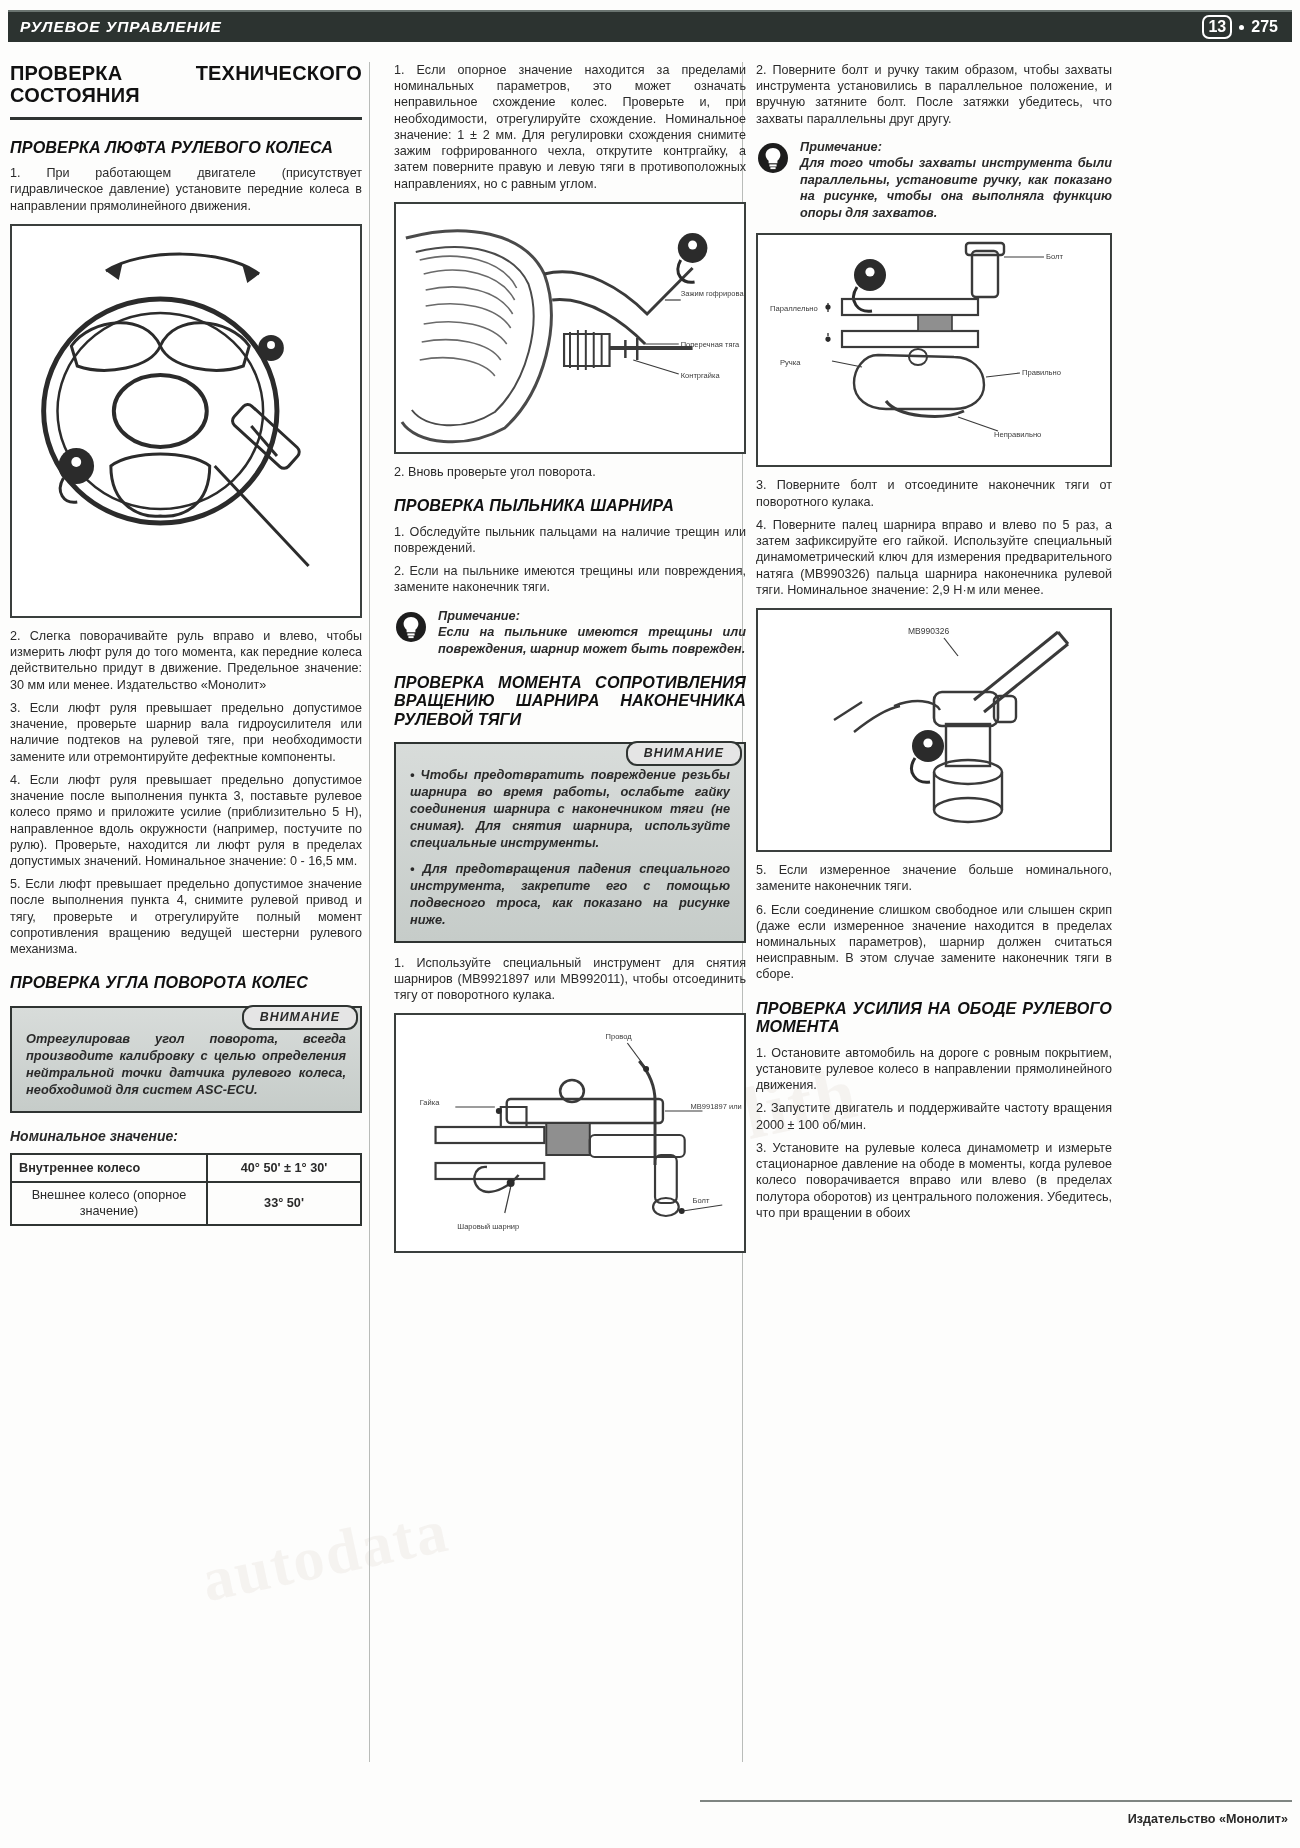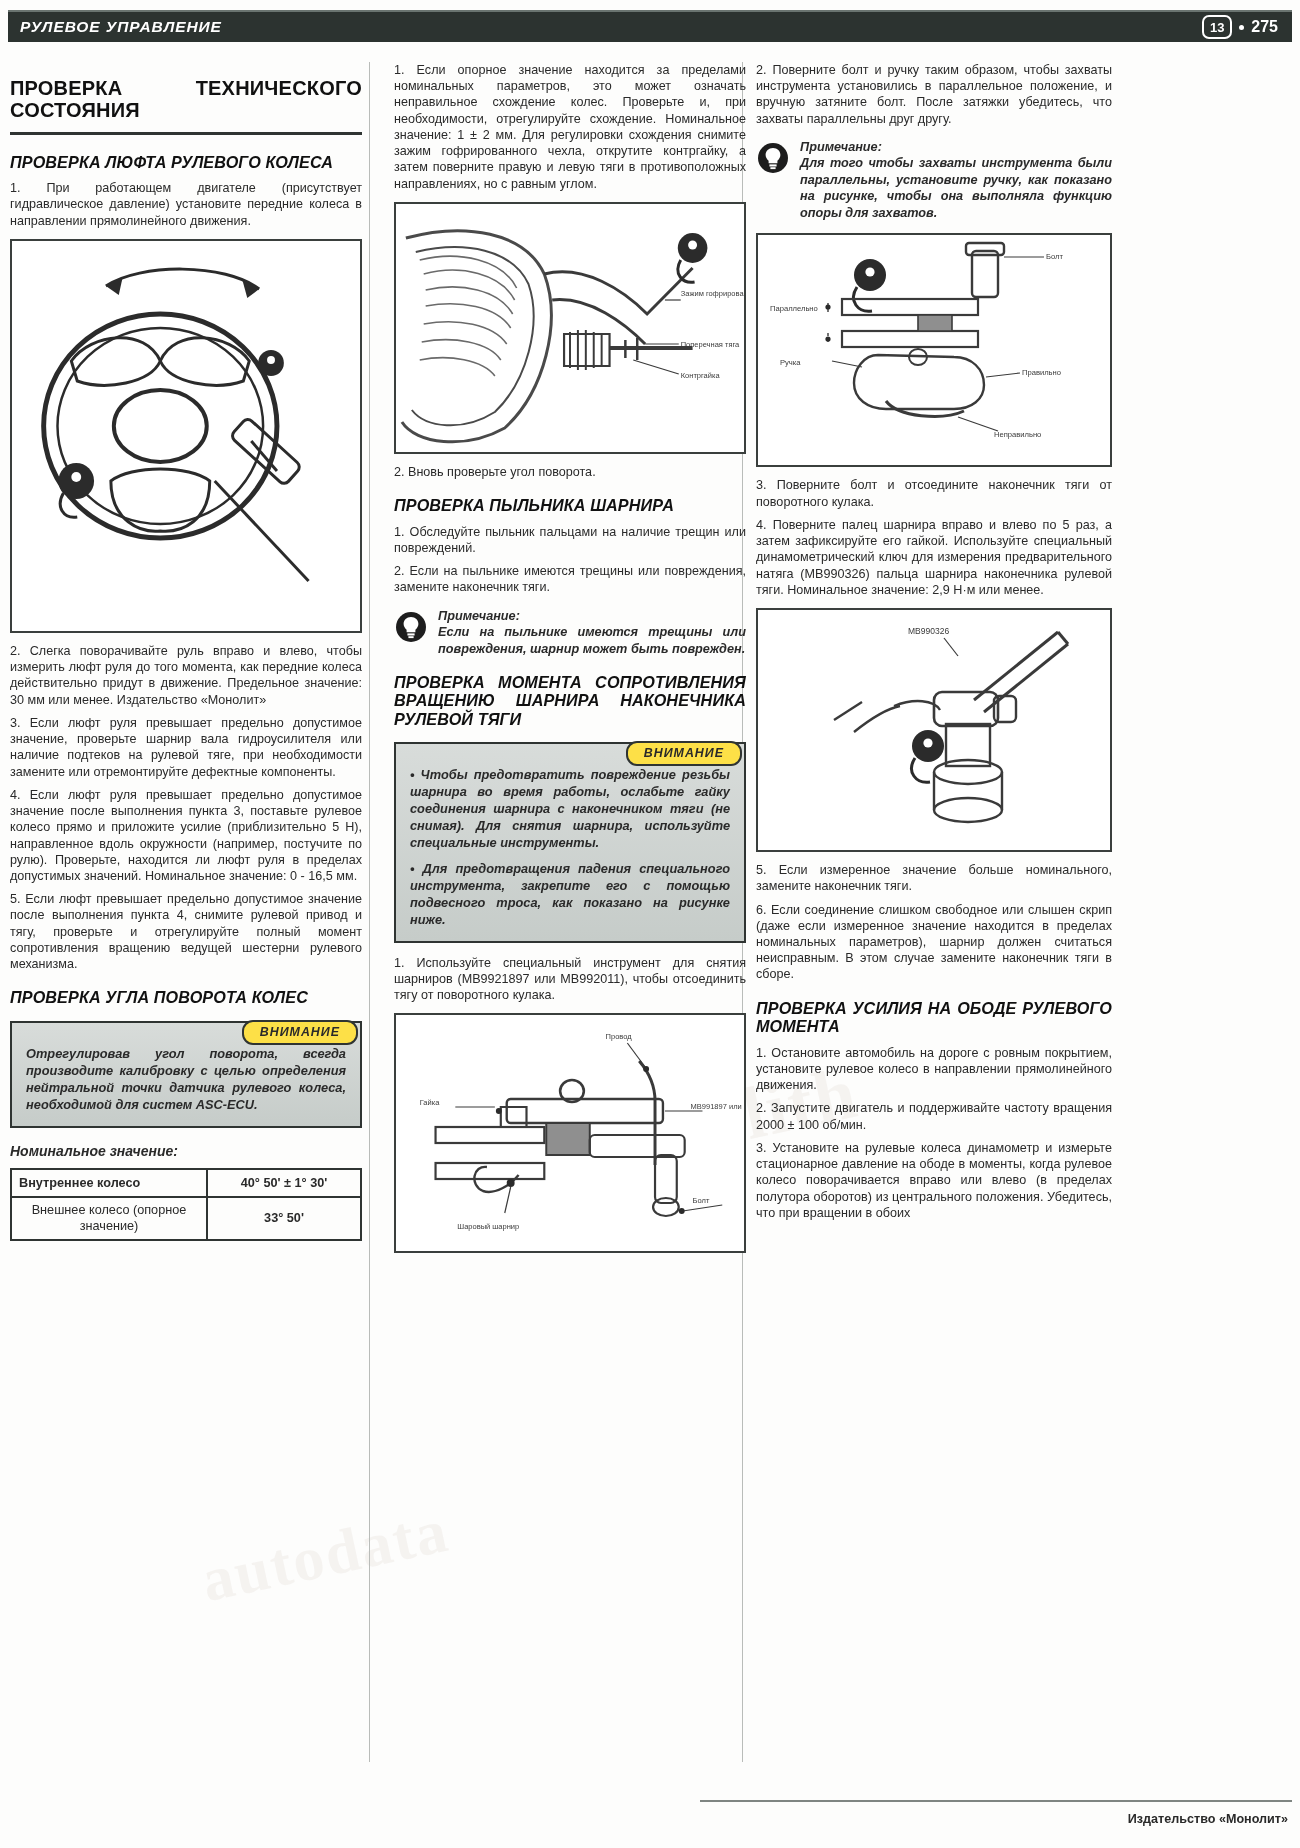--- a/index.html
+++ b/index.html
@@ -49,42 +49,42 @@
   .topbar .title{
     color:#ffffff;font-size:15.5px;font-weight:700;letter-spacing:.9px;
     font-style:italic;
   }
   .topbar .pg{
     display:flex;align-items:center;gap:7px;color:#fff;font-weight:700;font-size:16px;
   }
   .chapnum{
     display:inline-flex;align-items:center;justify-content:center;
     width:26px;height:20px;border:2px solid #ffffff;border-radius:7px;
-    font-size:13px;font-weight:700;line-height:1;
+    font-size:16px;font-weight:700;line-height:1;
   }
   .dot{width:5px;height:5px;background:#fff;border-radius:50%;display:inline-block;}
 
   
   .col{
     position:absolute;top:62px;width:352px;
     font-size:12.6px;line-height:1.29;
     text-align:justify;
     color:#2a2a2a;
   }
   #col1{left:10px;}
   #col2{left:382px;margin-left:12px;}
   #col3{left:756px;width:356px;}
   .colrule{
     position:absolute;top:62px;width:1px;height:1700px;background:#b9bcb9;
   }
   #rule1{left:369px;}
   #rule2{left:742px;}
 
   h1.sec{
-    font-size:20px;font-weight:700;line-height:1.12;margin:15px 0 10px 0;
+    font-size:20px;font-weight:700;line-height:1.12;margin:0 0 10px 0;
     letter-spacing:.2px;color:#111;
   }
   .rulethick{height:3px;background:#2f3432;margin:6px 0 18px 0;}
   h2.sub{
     font-size:16.2px;font-weight:700;font-style:italic;line-height:1.14;
     margin:16px 0 9px 0;color:#111;letter-spacing:.1px;
   }
   h2.sub.first{margin-top:0;}
   p{margin:0 0 7px 0;}
   p.item{margin:0 0 7px 0;}
@@ -105,21 +105,21 @@
     font-style:italic;font-weight:700;font-size:12.7px;line-height:1.30;text-align:justify;
   }
   .note .ntxt .nhead{display:block;}
 
   
   .attn{
     position:relative;margin:14px 0 12px 0;
   }
   .attn .tab{
     position:absolute;right:4px;top:-1px;
-    background:#fde047;border:2px solid #2f3432;border-radius:11px;
+    background:#e5e5e5;border:2px solid #2f3432;border-radius:11px;
     padding:2px 16px 3px 16px;
     font-size:12.4px;font-weight:700;font-style:italic;letter-spacing:1px;
     z-index:3;
   }
   .attn .body{
     border:2px solid #2f3432;
     background:linear-gradient(180deg,#d8dcda 0%,#c6ccc9 100%);
     padding:22px 14px 13px 14px;
     margin-top:11px;
     font-style:italic;font-weight:700;font-size:12.8px;line-height:1.33;text-align:justify;

